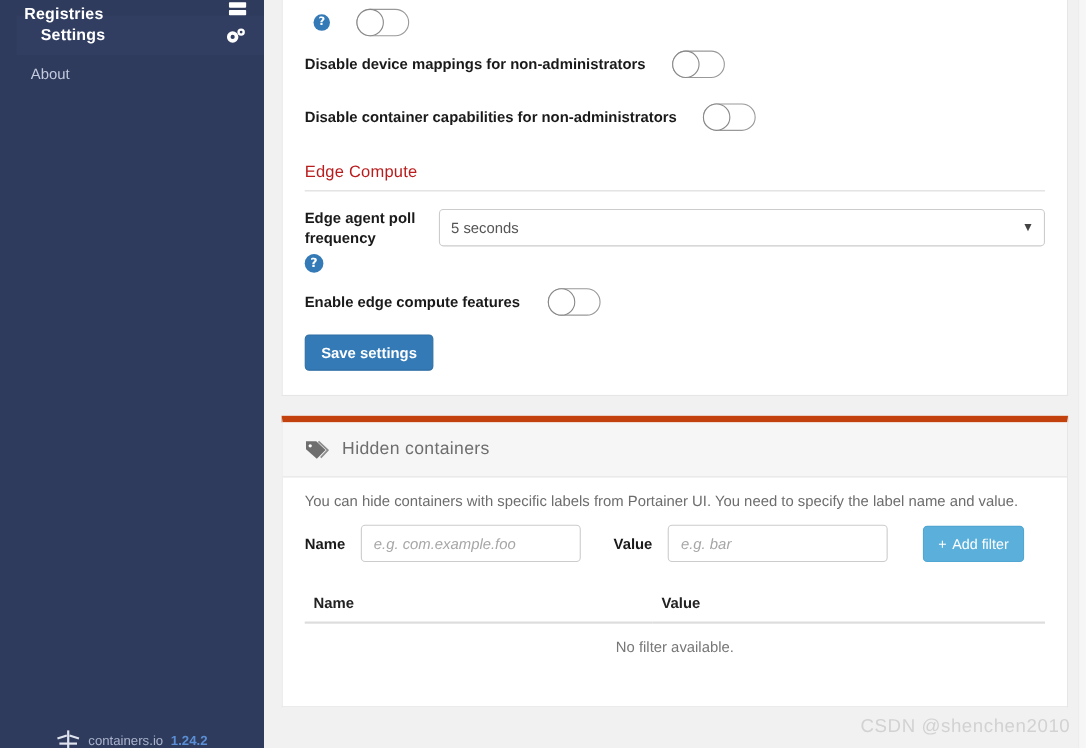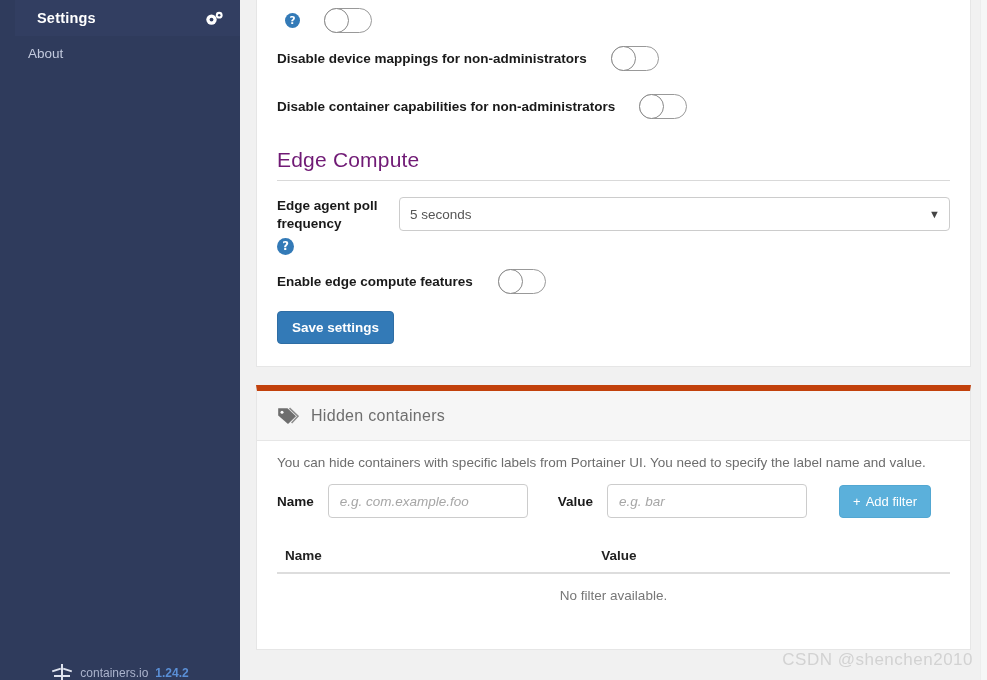--- a/index.html
+++ b/index.html
@@ -135,22 +135,22 @@
     position: absolute;
     left: -1px; top: -1px;
     width: 25px; height: 25px;
     border-radius: 50%;
     background: #ffffff;
     border: 1px solid #888888;
   }
 
   
   .sect {
-    color: #701a75;
-    font-size: 21px;
+    color: #b91c1c;
+    font-size: 15px;
     padding: 4px 0 8px 0;
     border-bottom: 1px solid #d9d9d9;
     letter-spacing: .2px;
   }
 
   select.sel {
     height: 34px;
     width: 100%;
     border: 1px solid #cccccc;
     border-radius: 4px;
@@ -252,20 +252,29 @@
     border-left: 1px solid #ededed;
   }
 </style>
 </head>
 <body>
 
 <div id="app">
 
   <nav id="sidebar">
 
+    <div class="side-row cut">
+      <span class="side-label">Registries</span>
+      <span class="side-ico">
+        <svg width="16" height="13" viewBox="0 0 16 13">
+            <rect x="0" y="1" width="16" height="5" rx="1" fill="#ffffff"></rect>
+            <rect x="0" y="8" width="16" height="5" rx="1" fill="#ffffff"></rect>
+          </svg>
+      </span>
+    </div>
 
     <div class="side-row active">
       <span class="side-label">Settings</span>
       <span class="side-ico">
         <svg width="19" height="15" viewBox="0 0 19 15">
           <g fill="#ffffff">
             <circle cx="6.5" cy="8.6" r="5.2"></circle>
             <circle cx="14.2" cy="4.2" r="3.4"></circle>
           </g>
           <circle cx="6.5" cy="8.6" r="1.9" fill="#323e61"></circle>

